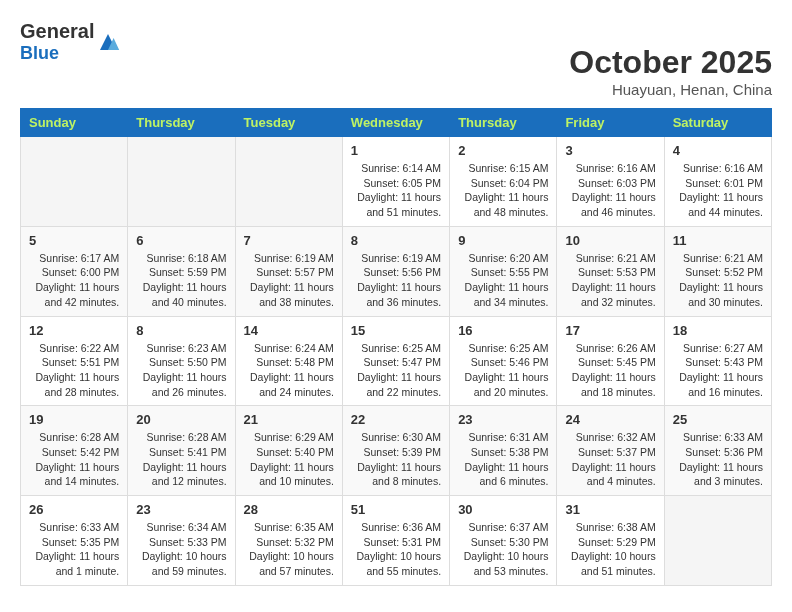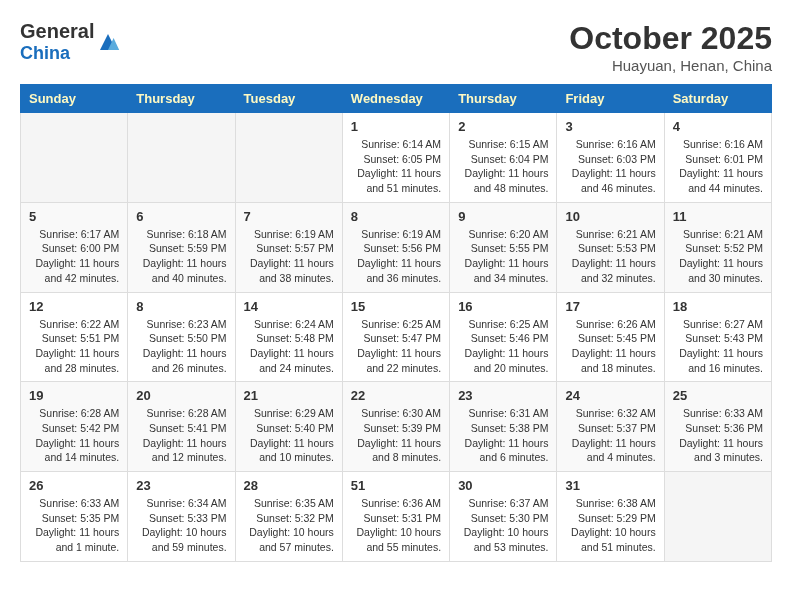--- a/index.html
+++ b/index.html
@@ -35,33 +35,34 @@
       height: 24px;
       margin-left: 2px;
     }
     .title-area {
       text-align: right;
     }
     .month-title {
       font-size: 32px;
       font-weight: bold;
       color: #333;
+      margin-top: 24px;
     }
     .location-title {
       font-size: 15px;
       color: #555;
     }
     .calendar {
       width: 100%;
       border-collapse: collapse;
       border: 1px solid #ccc;
     }
     .calendar th {
       background-color: #1a6ebd;
-      color: #fef9c3;
+      color: #bef264;
       text-align: left;
       padding: 6px 8px;
       font-size: 13px;
       border: 1px solid #1a6ebd;
     }
     .calendar td {
       vertical-align: top;
       padding: 6px 8px;
       border: 1px solid #ddd;
       width: calc(100% / 7);
@@ -89,21 +90,21 @@
       background: #f5f5f5 !important;
     }
   </style>
 </head>
 <body>
 
 <div class="header-area">
   <div class="logo">
     <div>
       <span class="logo-text-general">General</span><br>
-      <span class="logo-text-blue">China</span>
+      <span class="logo-text-blue">Blue</span>
     </div>
     <svg class="logo-icon" viewBox="0 0 30 30">
       <polygon points="5,25 15,5 25,25" fill="#1a6ebd"></polygon>
       <polygon points="15,25 22,10 29,25" fill="#5aabdd"></polygon>
     </svg>
   </div>
   <div class="title-area">
     <div class="month-title">October 2025</div>
     <div class="location-title">Huayuan, Henan, China</div>
   </div>

